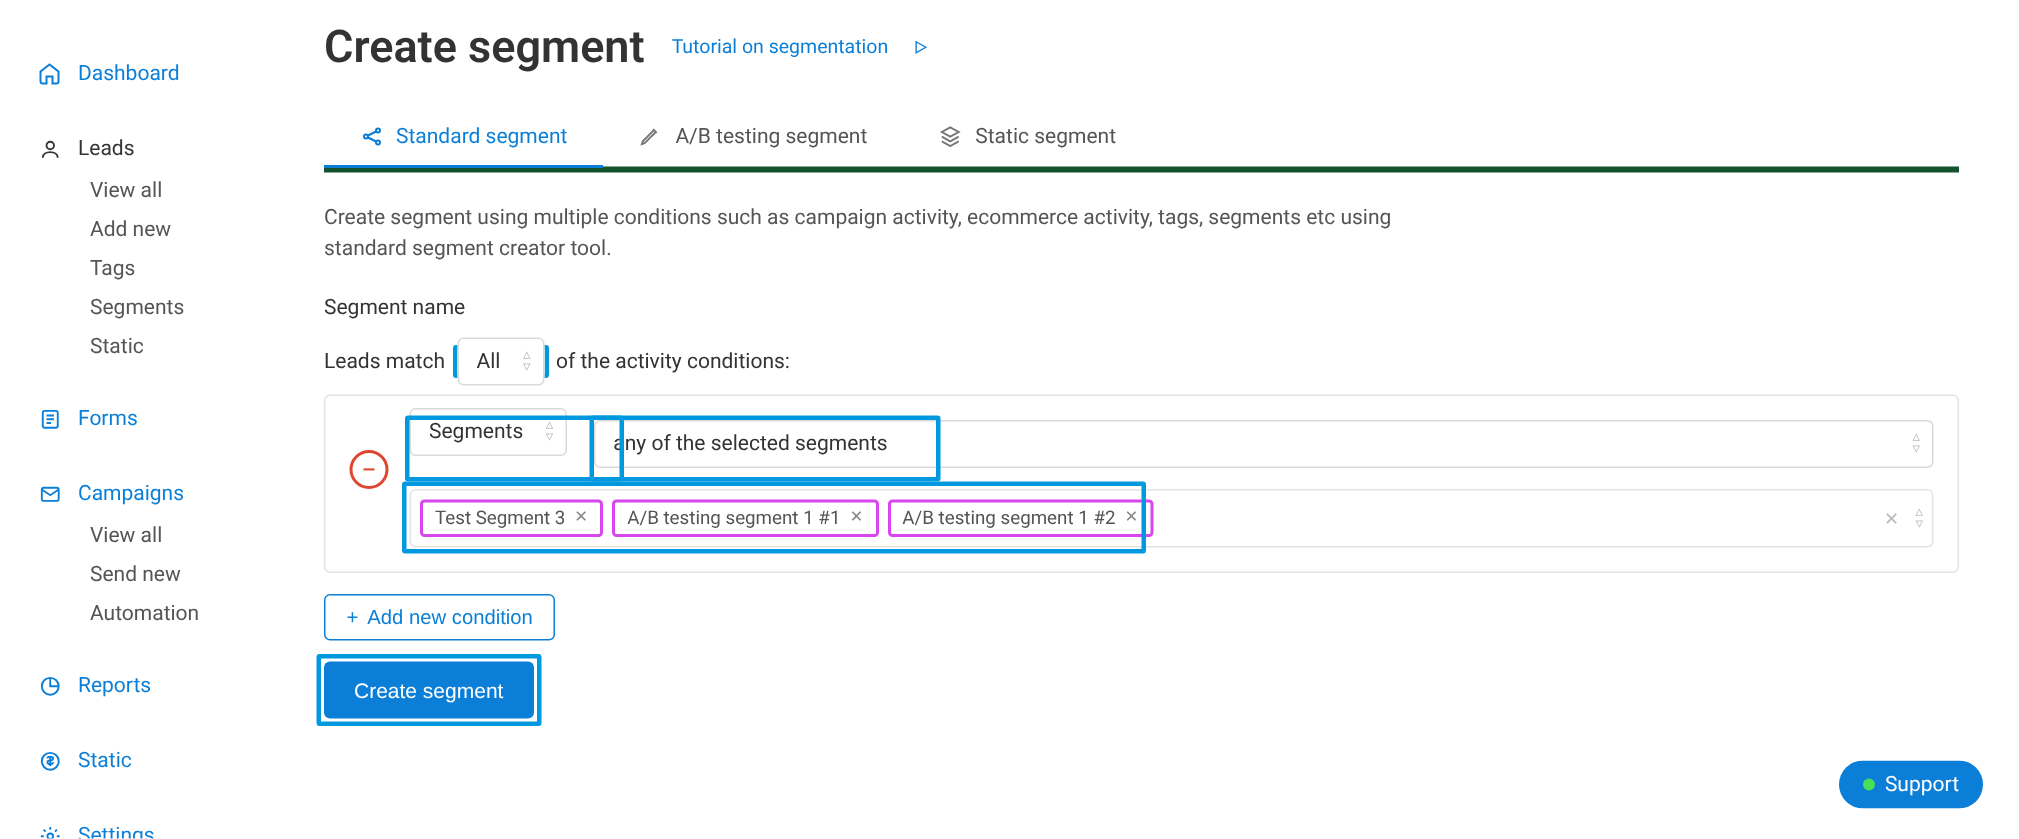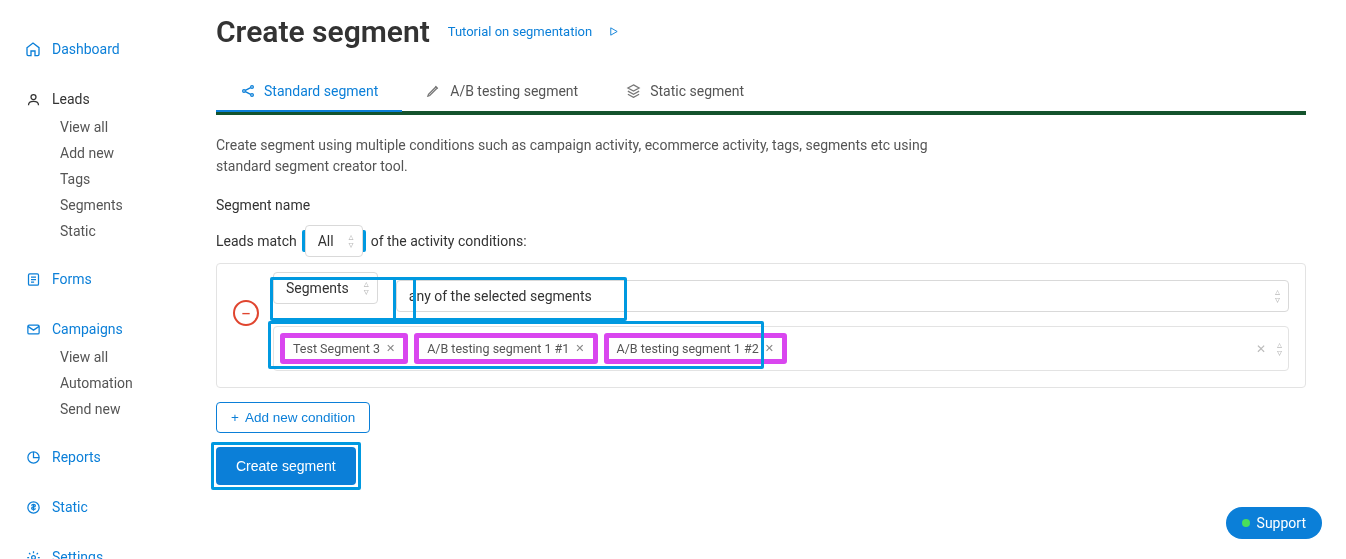--- a/index.html
+++ b/index.html
@@ -208,27 +208,27 @@
   .tags-box .exp {
     position: absolute;
     right: 6px;
     top: 50%;
     transform: translateY(-50%);
     color: #bbb;
     font-size: 10px;
     line-height: 8px;
   }
   .tag {
-    border: 5px solid #d946ef;
+    border: 2px solid #d946ef;
     border-radius: 3px;
     padding: 3px 8px;
     font-size: 12.5px;
     color: #555;
     display: flex;
-    align-items: center;
+    align-items: flex-start;
     gap: 6px;
   }
   .tag .x { color: #888; cursor: pointer; font-size: 11px; }
   .hl-tags { position: relative; }
   .hl-tags::before {
     content: "";
     position: absolute;
     left: -5px; top: -5px; width: 490px; height: 42px;
     border: 3px solid #0099e0;
     border-radius: 2px;
@@ -333,22 +333,22 @@
     <div class="nav-item">
       <span class="icon">
         <svg width="15" height="15" viewBox="0 0 24 24" fill="none" stroke="#0b7fd8" stroke-width="2">
             <rect x="3" y="5" width="18" height="14" rx="2"></rect>
             <path d="M3 7l9 6 9-6"></path>
           </svg>
       </span>
       <span>Campaigns</span>
     </div>
     <div class="nav-sub">View all</div>
+    <div class="nav-sub">Send new</div>
     <div class="nav-sub">Automation</div>
-    <div class="nav-sub">Send new</div>
 
     <div class="nav-item">
       <span class="icon">
         <svg width="15" height="15" viewBox="0 0 24 24" fill="none" stroke="#0b7fd8" stroke-width="2">
             <circle cx="12" cy="12" r="9"></circle>
             <path d="M12 3v9h9"></path>
           </svg>
       </span>
       <span>Reports</span>
     </div>

